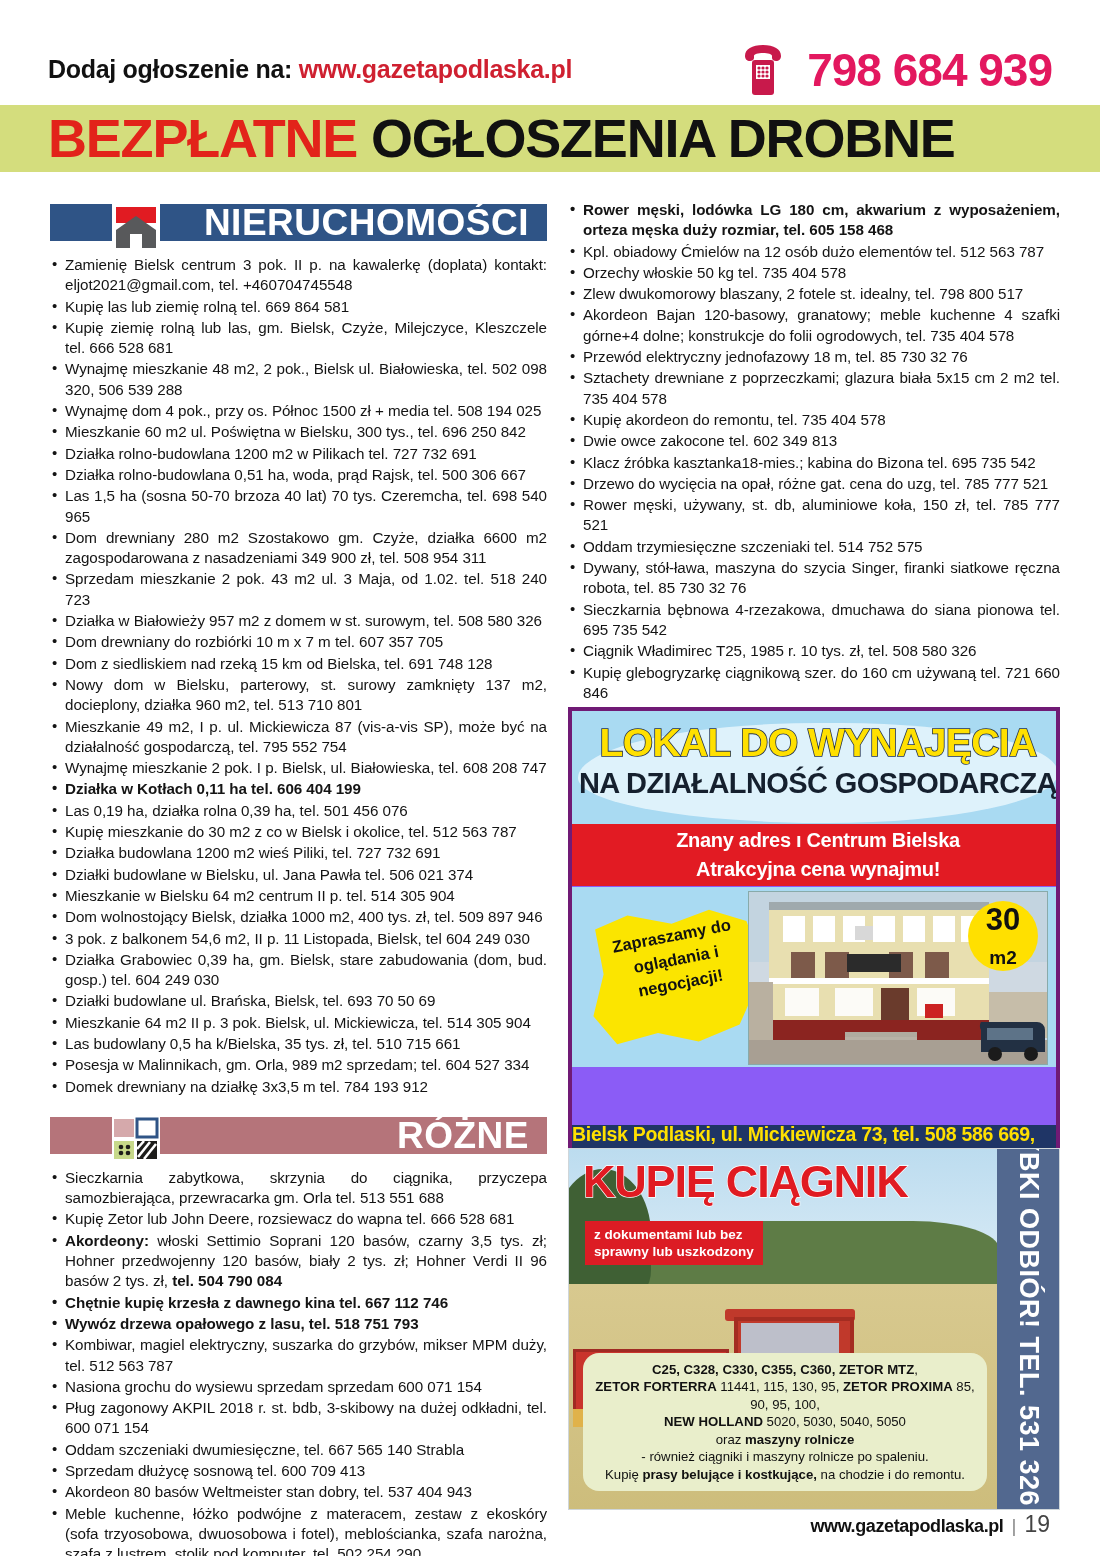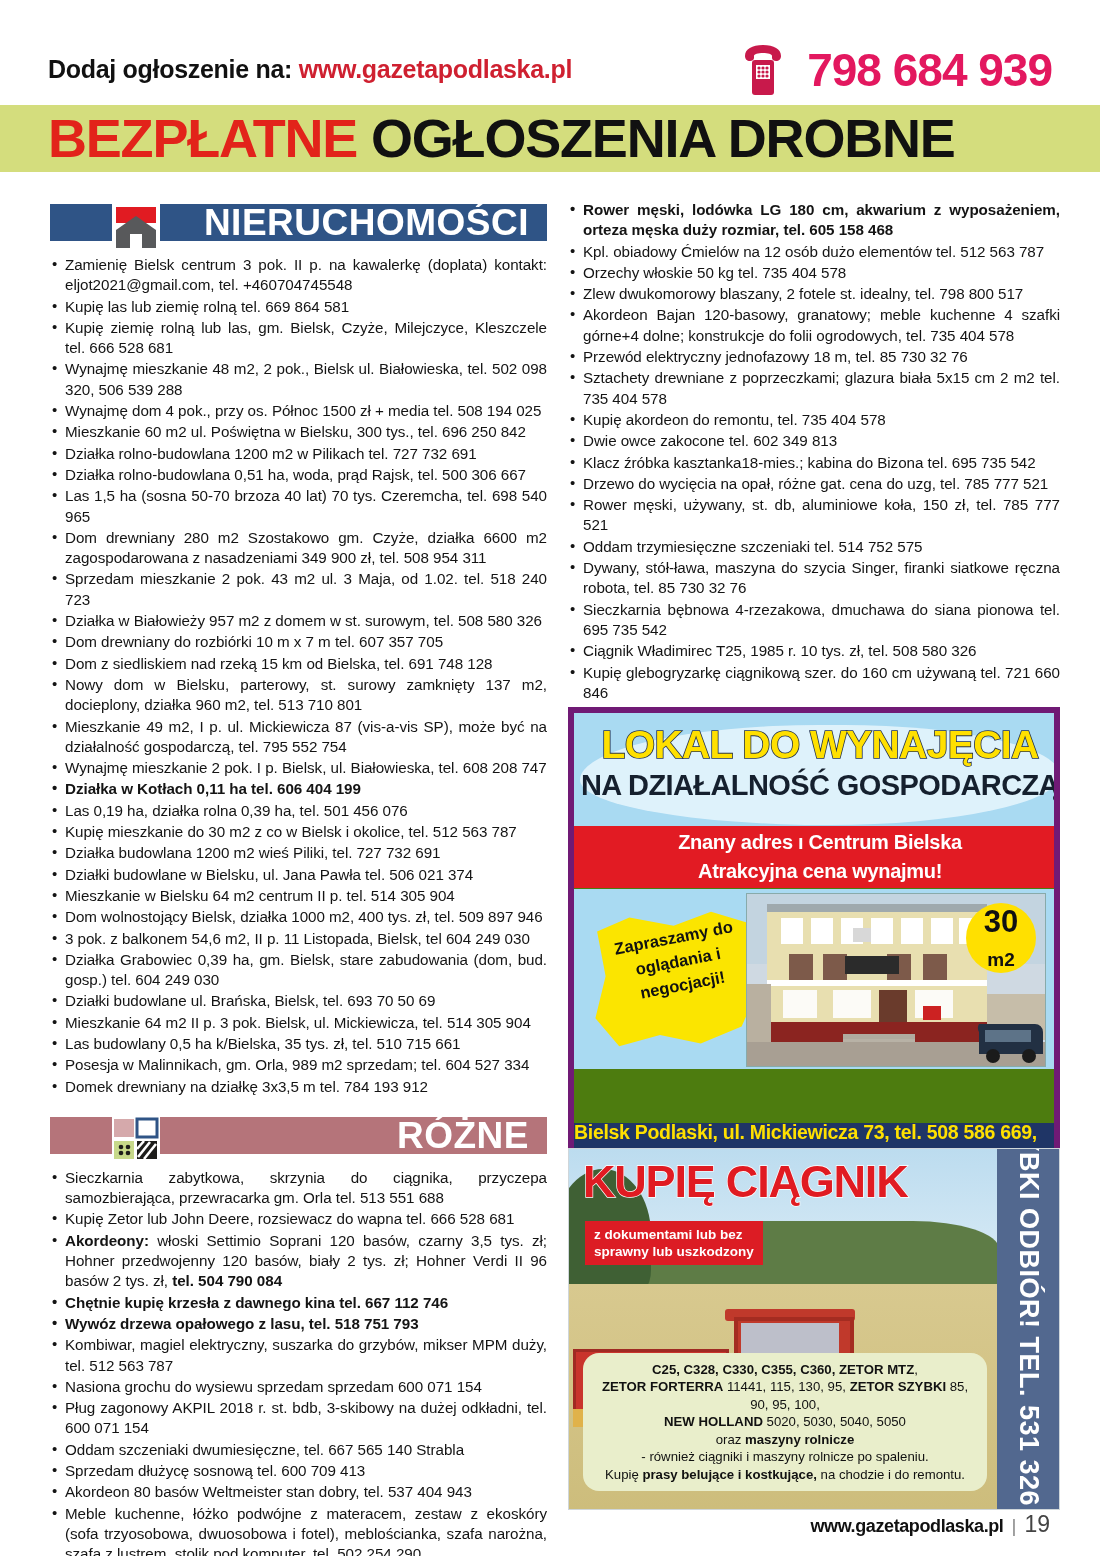--- a/index.html
+++ b/index.html
@@ -47,21 +47,21 @@
   }
   ul.ads li::before{
     content:"\2022";position:absolute;left:2px;top:-1px;font-size:15px;color:#141414;
   }
   ul.ads li.b{font-weight:bold;}
   ul.ads li b{font-weight:bold;}
   .arrow-end{position:relative;height:20px;}
   .arrow-end svg{position:absolute;right:6px;top:0;}
 
   
-  .ad-lokal{position:absolute;left:568px;top:707px;width:492px;height:464px;background:#4d7c0f;overflow:hidden;border:6px solid #701a75;box-sizing:border-box;}
+  .ad-lokal{position:absolute;left:568px;top:707px;width:492px;height:464px;background:#8b5cf6;overflow:hidden;border:4px solid #701a75;box-sizing:border-box;}
   .lokal-sky{position:absolute;left:0;top:0;width:100%;height:118px;background:#a9daf2;}
   .lokal-brush{position:absolute;left:6px;top:12px;width:480px;height:100px;background:#e8f6fd;border-radius:50% 45% 48% 52%/55% 50% 50% 45%;opacity:.85;}
   .lokal-t1{position:absolute;left:0;top:12px;width:492px;text-align:center;font-size:39px;font-weight:bold;color:#ffe000;
     -webkit-text-stroke:1.6px #1c2b4a;paint-order:stroke fill;letter-spacing:-0.6px;line-height:1.05;}
   .lokal-t2{position:absolute;left:0;top:57px;width:492px;text-align:center;font-size:29px;font-weight:bold;color:#15202e;letter-spacing:-0.6px;line-height:1.05;}
   .lokal-red{position:absolute;left:0;top:113px;width:492px;height:62px;background:#e21b23;display:flex;flex-direction:column;align-items:center;justify-content:center;}
   .lokal-red div{color:#fff;font-size:20px;font-weight:bold;line-height:29px;letter-spacing:-0.3px;}
   .lokal-body{position:absolute;left:0;top:176px;width:492px;height:180px;background:#a9daf2;}
   .lokal-photo{position:absolute;right:8px;top:180px;width:298px;height:172px;overflow:hidden;border:1px solid #8aa;}
   .zapr{position:absolute;left:18px;top:196px;width:170px;height:140px;}
@@ -366,21 +366,21 @@
       <div>z dokumentami lub bez</div>
       <div>sprawny lub uszkodzony</div>
     </div>
 
     <div class="trac-side">
       <span>SZYBKI ODBIÓR! TEL. 531 326 561</span>
     </div>
 
     <div class="trac-list" id="trac-list">
         <div><b>C25, C328, C330, C355, C360, ZETOR MTZ</b>,</div>
-        <div><b>ZETOR FORTERRA</b> 11441, 115, 130, 95, <b>ZETOR SZYBKI</b> 85, 90, 95, 100,</div>
+        <div><b>ZETOR FORTERRA</b> 11441, 115, 130, 95, <b>ZETOR PROXIMA</b> 85, 90, 95, 100,</div>
         <div><b>NEW HOLLAND</b> 5020, 5030, 5040, 5050</div>
         <div>oraz <b>maszyny rolnicze</b></div>
         <div>- również ciągniki i maszyny rolnicze po spaleniu.</div>
         <div>Kupię <b>prasy belujące i kostkujące,</b> na chodzie i do remontu.</div>
       </div>
   </div>
 
   <div class="footer">
     <span class="site">www.gazetapodlaska.pl</span>
     <span class="bar">|</span>

